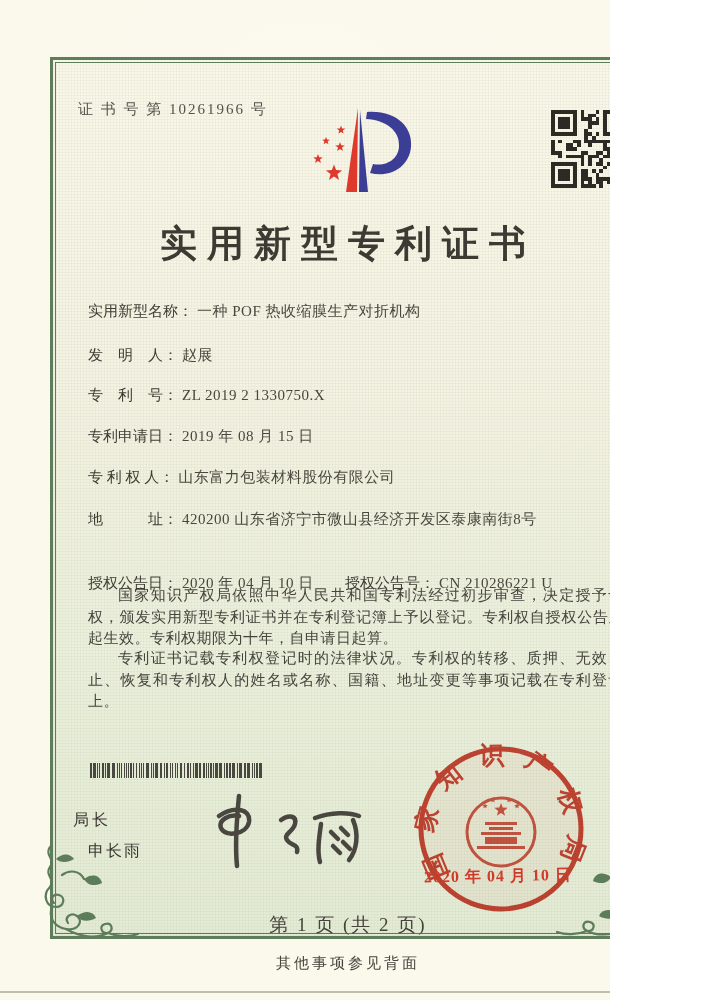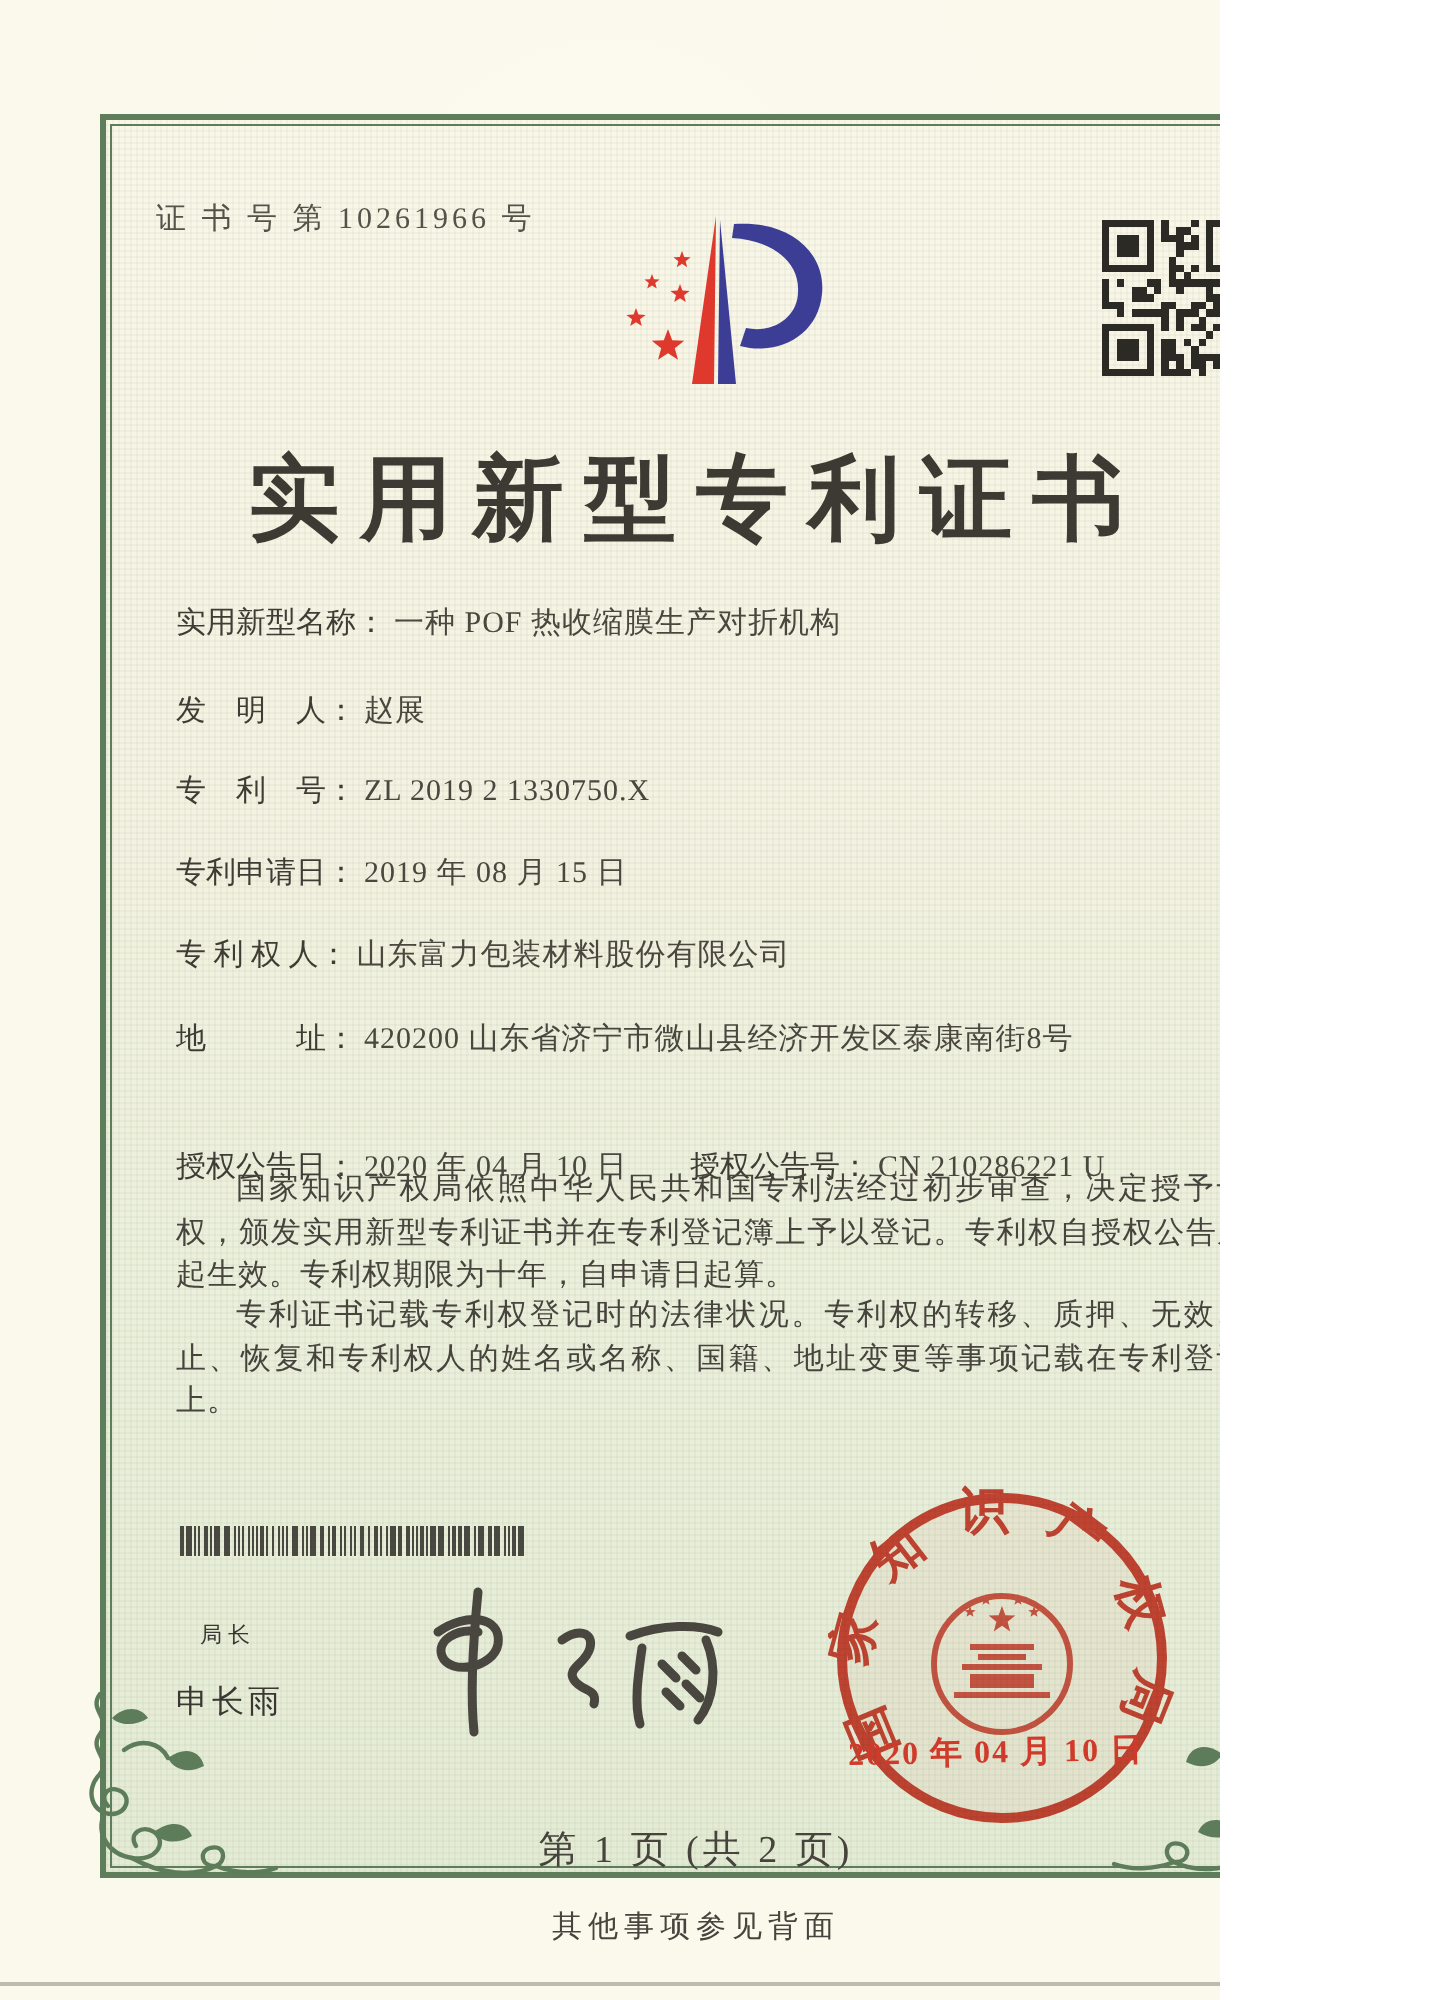--- a/index.html
+++ b/index.html
@@ -25,33 +25,33 @@
   .corner.bl{left:38px;top:845px;}
   .corner.br{left:553px;top:843px;transform:scaleX(-1);}
   .edge-right{position:absolute;left:710px;top:80px;bottom:0;width:2px;background:rgba(170,170,150,0.55);}
   .edge-bottom{position:absolute;left:0;top:991px;width:714px;height:2px;background:rgba(150,150,130,0.6);}
 
   .cert-number{position:absolute;left:78px;top:100px;font-size:15px;letter-spacing:2px;color:#55524a;}
   .logo{position:absolute;left:283px;top:102px;width:150px;height:98px;}
   .qr{position:absolute;left:551px;top:110px;width:78px;height:78px;fill:#2b2a25;shape-rendering:crispEdges;}
   .title{
     position:absolute;left:50px;top:219px;width:596px;text-align:center;
-    font-size:46px;font-weight:bold;letter-spacing:10px;color:#3d3a33;
+    font-size:37px;font-weight:bold;letter-spacing:10px;color:#3d3a33;
   }
   .field-row{position:absolute;left:88px;width:556px;font-size:15px;white-space:nowrap;}
   .flabel{font-weight:normal;color:#3f3c35;}
   .fvalue{color:#4a473f;margin-left:4px;letter-spacing:0.5px;text-align:center;}
   .fgroup{position:absolute;top:0;left:0;white-space:nowrap;}
   .fgroup.g2{left:257px;}
   .para{
     position:absolute;left:88px;width:552px;font-size:15px;line-height:21.5px;
     text-align:justify;text-indent:2em;color:#46443d;letter-spacing:0.5px;
   }
   .barcode{position:absolute;left:90px;top:763px;width:176px;height:15px;fill:#2e2c27;opacity:.85;}
-  .sig-title{position:absolute;left:100px;top:810px;font-size:11px;color:#3a3733;letter-spacing:3px;}
+  .sig-title{position:absolute;left:73px;top:810px;font-size:16px;color:#3a3733;letter-spacing:3px;}
   .sig-name{position:absolute;left:88px;top:841px;font-size:16px;color:#3a3733;letter-spacing:2px;}
   .signature{position:absolute;left:193px;top:790px;width:172px;height:80px;}
   .seal{position:absolute;left:414px;top:742px;width:174px;height:174px;opacity:.93;mix-blend-mode:multiply;z-index:4;}
   .seal-date{
     position:absolute;left:424px;top:866px;width:170px;font-size:16px;color:#d03a2a;
     letter-spacing:1px;transform:rotate(-1deg);z-index:5;font-weight:bold;
   }
   .footer-page{position:absolute;left:50px;top:912px;width:596px;text-align:center;font-size:19px;letter-spacing:2px;color:#46443d;}
   .footer-note{position:absolute;left:50px;top:954px;width:596px;text-align:center;font-size:15px;letter-spacing:3px;color:#46443d;}
   .hidden-defs{position:absolute;width:0;height:0;overflow:hidden;}

